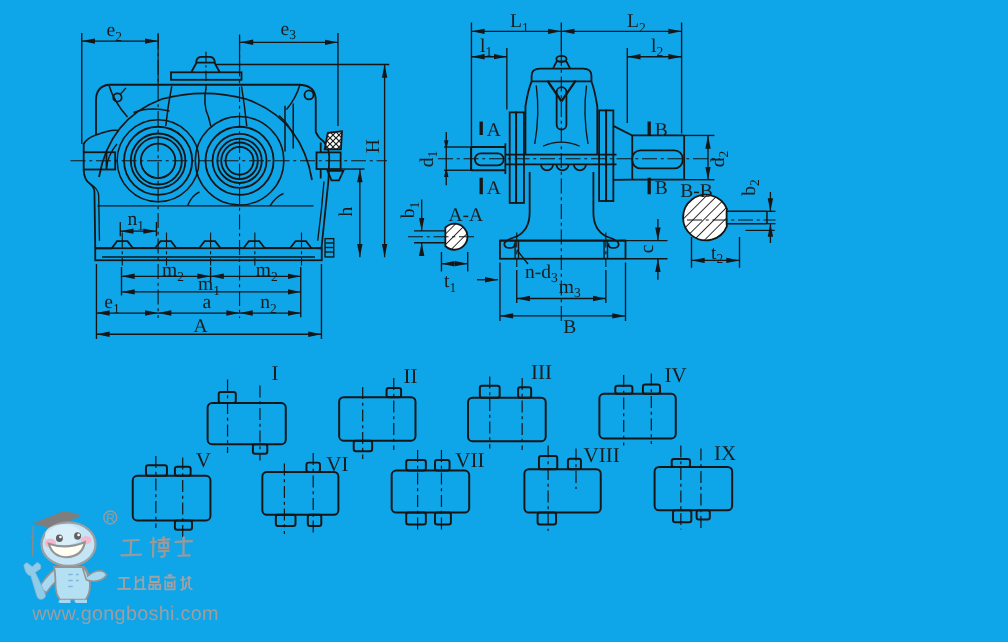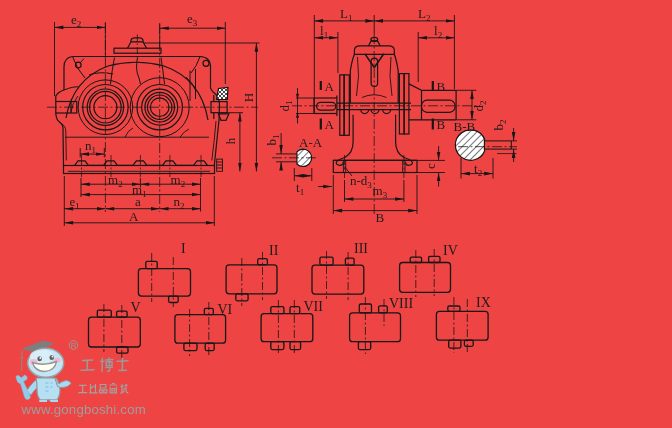--- a/index.html
+++ b/index.html
@@ -1,16 +1,16 @@
 <!DOCTYPE html>
 <html><head>
 <meta charset="utf-8">
 <style>
   html,body{margin:0;padding:0;background:#fff;}
-  #page{width:672px;height:428px;position:relative;overflow:hidden;background:#ef4444;}
+  #page{width:672px;height:428px;position:relative;overflow:hidden;background:#0ea5e9;}
   svg{position:absolute;top:0;left:0;}
   text{font-family:"Liberation Serif", serif;}
 </style>
 </head>
 <body>
 <div id="page">
 <svg width="672" height="428" viewBox="0 0 672 428">
 <defs>
   <pattern id="hatch" width="5" height="5" patternTransform="rotate(45)" patternUnits="userSpaceOnUse">
     <rect width="5" height="5" fill="white"></rect>

